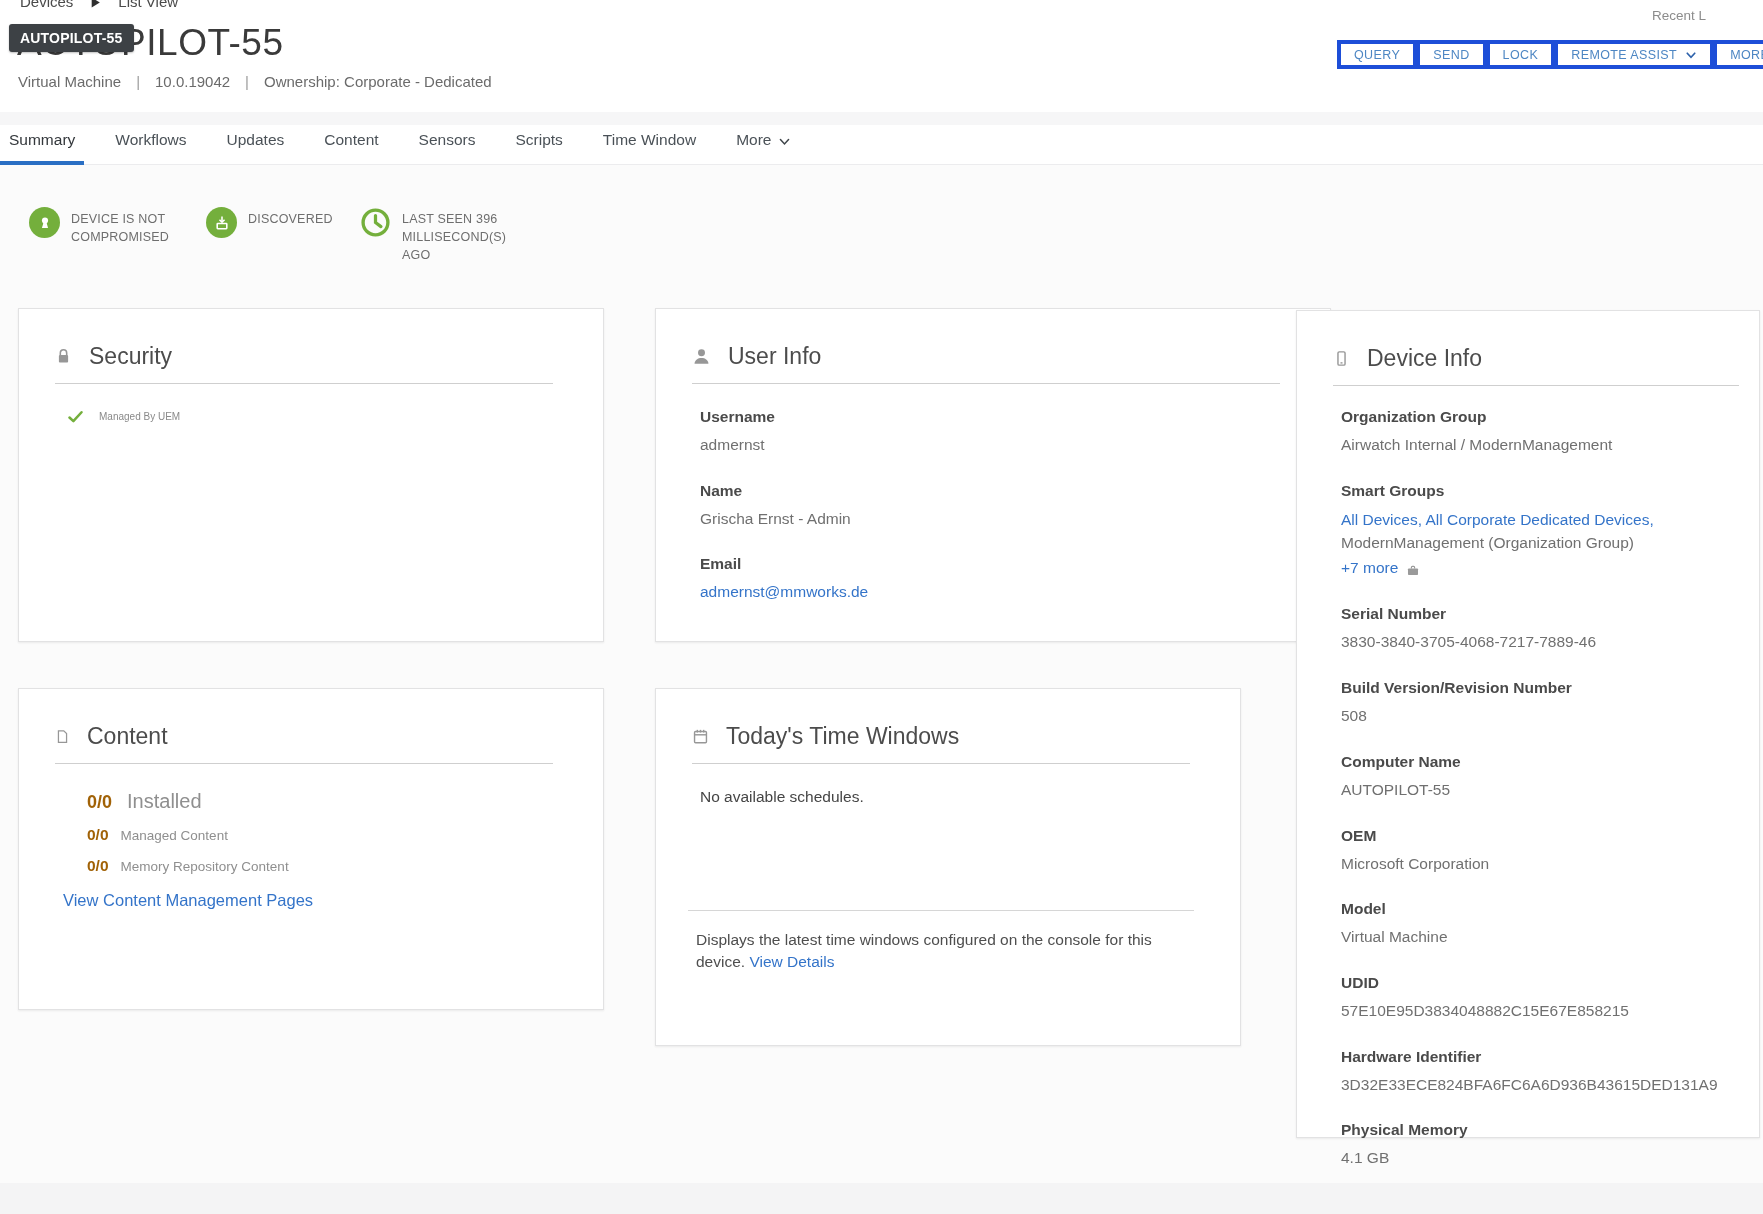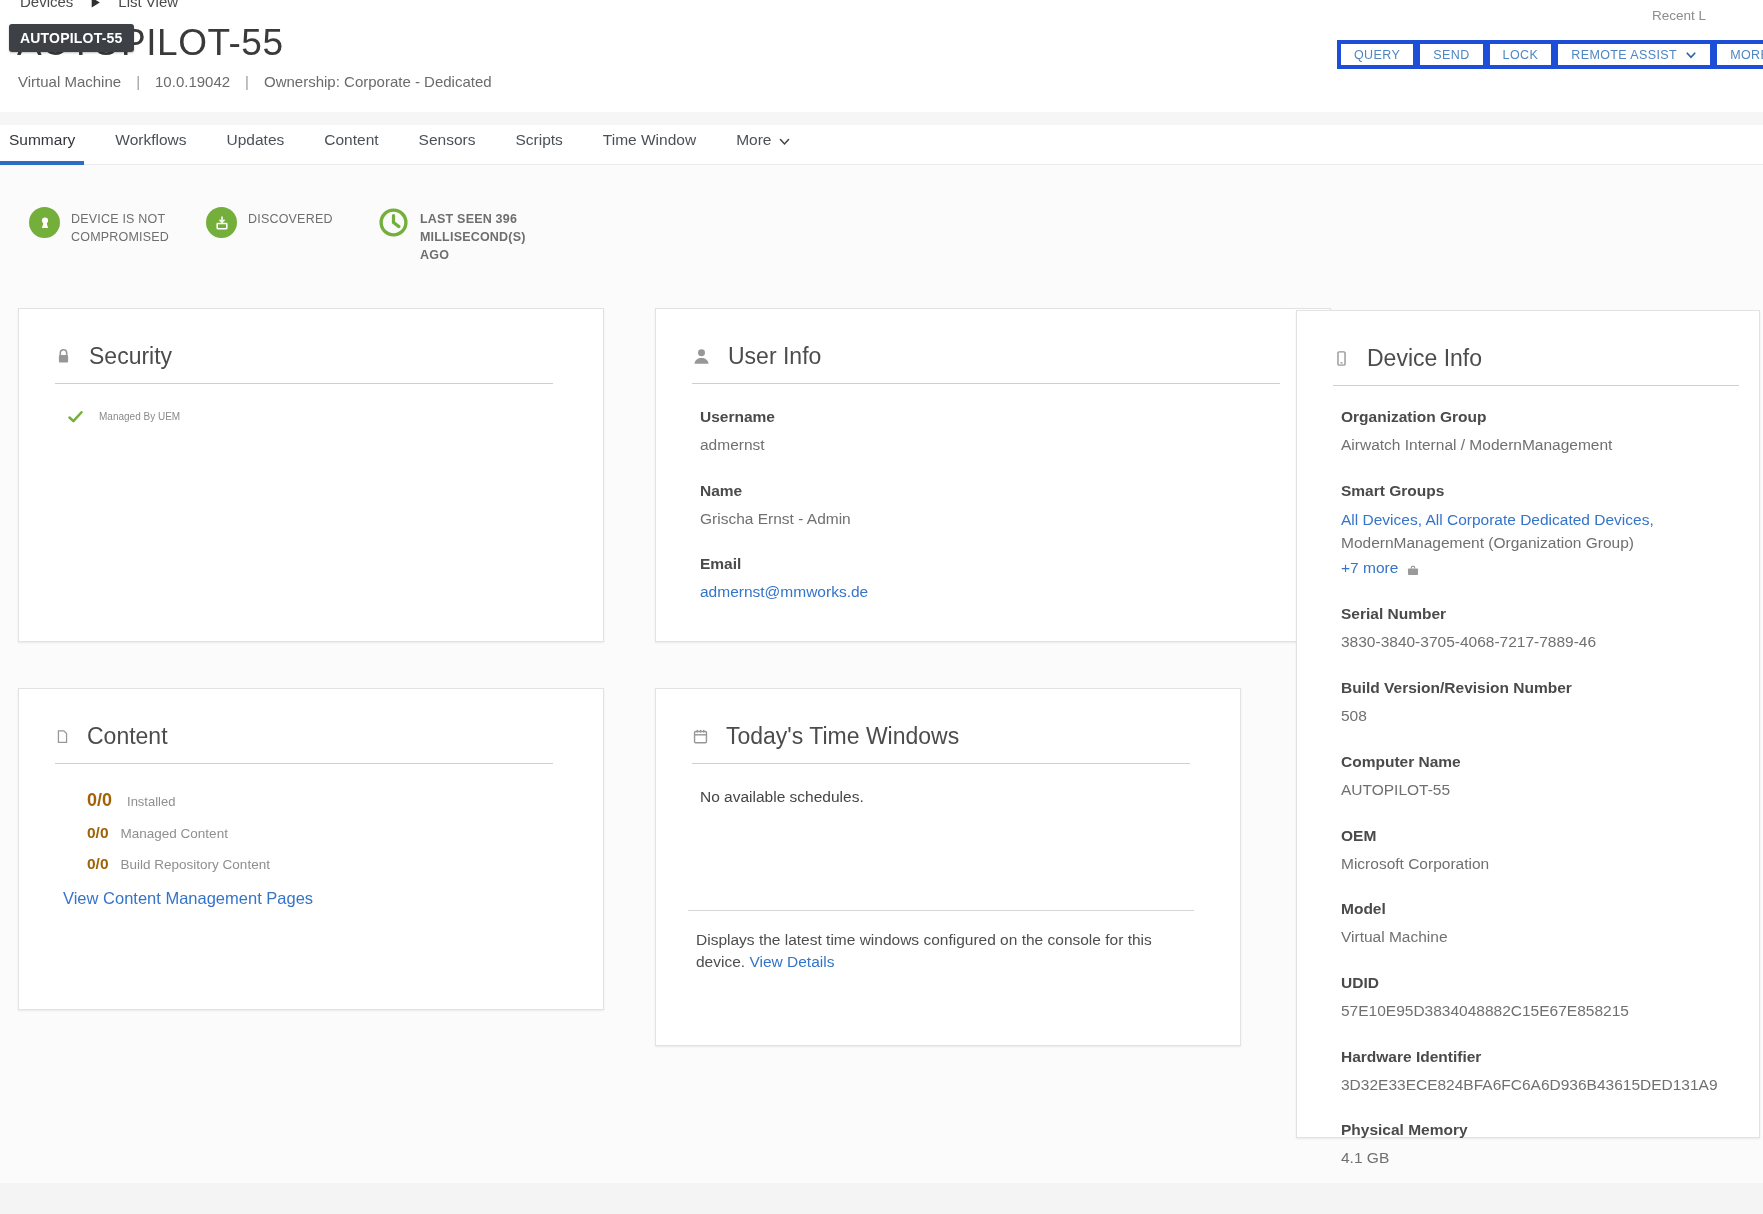--- a/index.html
+++ b/index.html
@@ -85,21 +85,21 @@
   .link { color:#3474c9; cursor:pointer; text-decoration:none; }
   .sg-lines { margin-top:8px; font-size:15.5px; line-height:1.5; }
   .sg-plain { color:#707070; }
   .sg-more { display:flex; align-items:center; gap:8px; margin-top:2px; }
   .bicon { width:14px; height:14px; display:inline-block; }
 
   
   .cnt-row { display:flex; align-items:baseline; margin-left:24px; margin-bottom:13px; }
   .cnt-count { font-weight:bold; color:#a16207; }
   .cnt-row.big .cnt-count { font-size:18px; }
-  .cnt-row.big .cnt-label { font-size:13px; margin-left:15px; }
+  .cnt-row.big .cnt-label { font-size:20px; margin-left:15px; }
   .cnt-row.small .cnt-count { font-size:15.5px; }
   .cnt-row.small .cnt-label { font-size:13.5px; margin-left:12px; }
   .cnt-label { color:#8f8f8f; }
   .cnt-empty { font-size:16.5px; color:#8f8f8f; margin-top:18px; }
   .cnt-link { font-size:16.5px; margin-top:16px; }
 
   
   .tw-empty { font-size:15.5px; color:#454545; }
   .tw-rule { position:absolute; left:32px; right:46px; top:221px; border-top:1px solid #d6d6d6; }
   .tw-footer { position:absolute; left:40px; right:55px; top:240px; font-size:15.5px; color:#4e4e4e; line-height:1.45; }
@@ -202,21 +202,21 @@
   <div class="status-item" style="left:206px;">
     <span class="status-icon filled">
       <svg viewBox="0 0 24 24" width="18" height="18" fill="none" stroke="#fff" stroke-width="2.1">
           <path d="M12 3.2v7.3"></path>
           <path d="M8.6 7.6 12 11l3.4-3.4"></path>
           <rect x="5.6" y="12.6" width="12.8" height="7" rx="0.8"></rect>
         </svg>
     </span>
     <span class="status-label">DISCOVERED</span>
   </div>
-  <div class="status-item" style="left:378px;font-weight:bold;">
+  <div class="status-item" style="left:360px;">
     <span class="status-icon">
       <svg viewBox="0 0 24 24" width="31" height="31" fill="none" stroke="#74af3c">
           <circle cx="12" cy="12" r="9.6" stroke-width="2.6"></circle>
           <path d="M12 6.6V12l4.2 3.2" stroke-width="2.5" stroke-linecap="round"></path>
         </svg>
     </span>
     <span class="status-label">LAST SEEN 396 MILLISECOND(S) AGO</span>
   </div>
 </div>
 
@@ -351,21 +351,21 @@
     <div class="cnt-row big">
       <span class="cnt-count">0/0</span>
       <span class="cnt-label">Installed</span>
     </div>
     <div class="cnt-row small">
       <span class="cnt-count">0/0</span>
       <span class="cnt-label">Managed Content</span>
     </div>
     <div class="cnt-row small">
       <span class="cnt-count">0/0</span>
-      <span class="cnt-label">Build Repository Content</span>
+      <span class="cnt-label">Memory Repository Content</span>
     </div>
     <div class="cnt-link"><span class="link">View Content Management Pages</span></div>
   </div>
 </div>
 
 <div class="card" style="left:655px; top:688px; width:586px; height:358px;">
   <div class="card-header">
     <span class="hicon">
       <svg viewBox="0 0 24 24" width="17" height="17" fill="none" stroke="currentColor" stroke-width="2">
           <rect x="3.6" y="5" width="16.8" height="15.8" rx="1.4"></rect>

